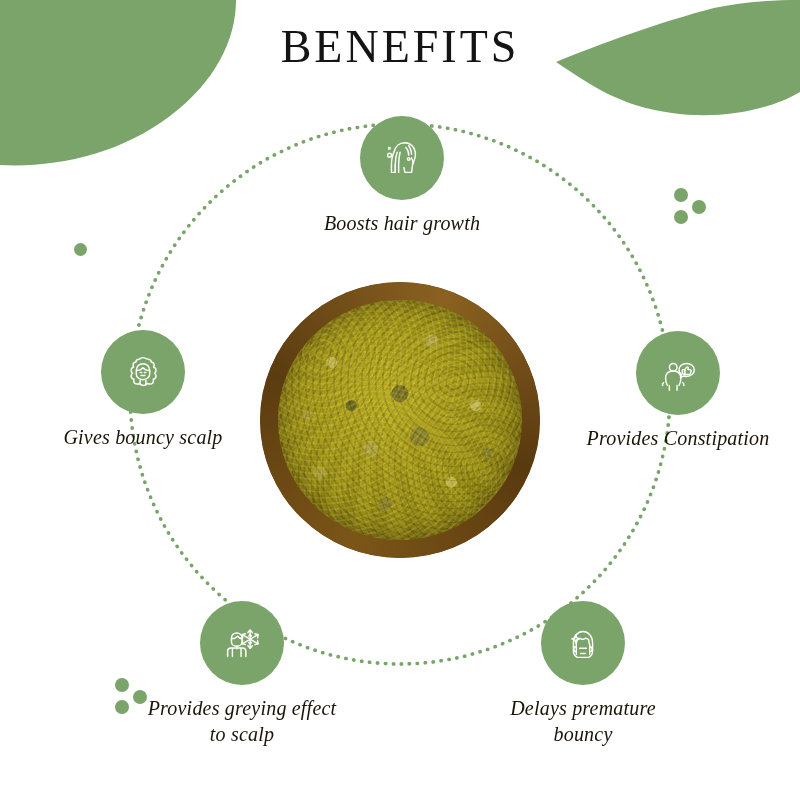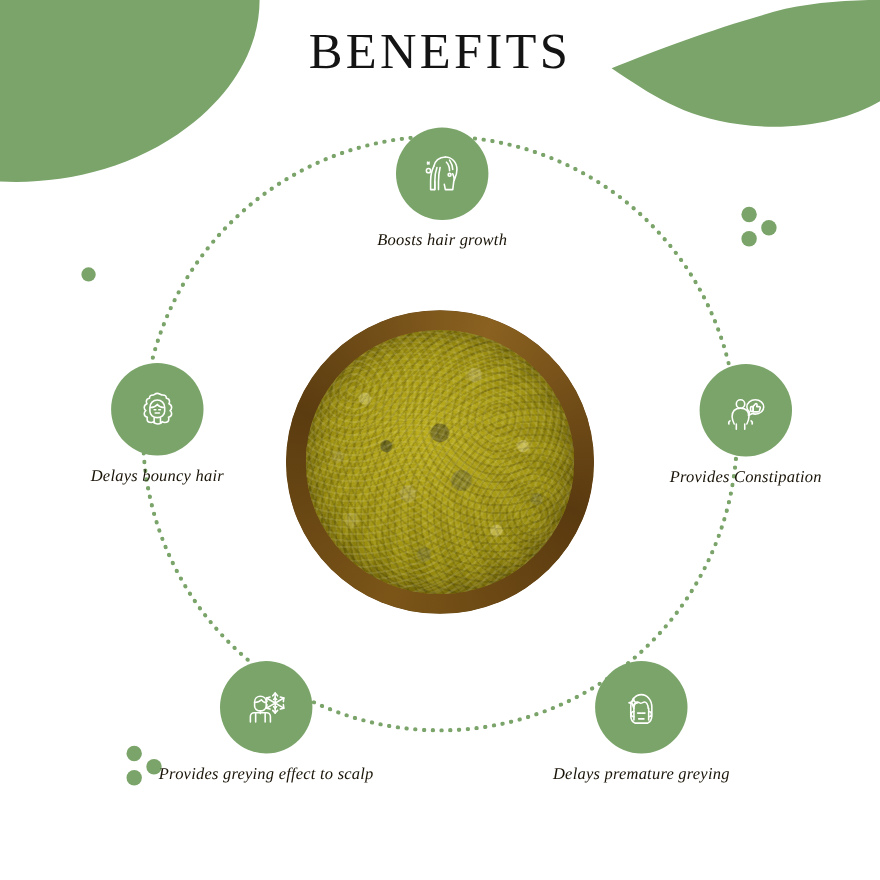--- a/index.html
+++ b/index.html
@@ -135,21 +135,21 @@
     align-items: center;
     justify-content: center;
   }
   .node .bubble svg {
     display: block;
   }
   .node .label {
     margin-top: 10px;
     font-family: "Liberation Serif", serif;
     font-style: italic;
-    font-size: 15px;
+    font-size: 20px;
     line-height: 1.32;
     color: #1a1408;
     letter-spacing: .2px;
   }
 
   
   #node-top        { left: 402px; top: 116px; }
   #node-right      { left: 678px; top: 331px; }
   #node-bottomright{ left: 583px; top: 601px; }
   #node-bottomleft { left: 242px; top: 601px; }
@@ -248,21 +248,21 @@
         <path d="M14 24c0-7 4.5-12 10-12s10 5 10 12v8c0 4-2 6-4 7h-12c-2-1-4-3-4-7z"></path>
         <path d="M17 25c0-4 2-6 3.5-6 1.2 0 1.8 1.2 3 1.2S25.8 19 27 19c1.6 0 3.5 2 3.5 6"></path>
         <path d="M17 25v11M31 25v11"></path>
         <path d="M17 28c-1.6 0-2.6 1.2-2.6 2.6S15.4 33 17 33"></path>
         <path d="M31 28c1.6 0 2.6 1.2 2.6 2.6S32.6 33 31 33"></path>
         <path d="M20.5 29.5h3M24.5 29.5h3"></path>
         <path d="M21.5 35h5"></path>
         <path d="M16.5 15.5l1 3.2 3.2 1-3.2 1-1 3.2-1-3.2-3.2-1 3.2-1z"></path>
       </svg>
     </div>
-    <div class="label">Delays premature greying</div>
+    <div class="label">Delays premature bouncy</div>
   </div>
 
   <div class="node" id="node-bottomleft">
     <div class="bubble">
       <svg width="46" height="46" viewBox="0 0 48 48" fill="none" stroke="#ffffff" stroke-width="1.5" stroke-linecap="round" stroke-linejoin="round">
         <path d="M13 19c0-3.3 2.5-5.5 5.5-5.5S24 15.7 24 19v4c0 2.4-2.4 4.4-5.5 4.4S13 25.4 13 23z"></path>
         <path d="M13 19.5c2.5 0 5-1 6.5-2.6 1 1.6 2.6 2.6 4.5 2.6"></path>
         <path d="M18.5 27.4V30"></path>
         <path d="M9 38v-5.2c0-2 1.6-3.6 3.6-3.6h11.8c2 0 3.6 1.6 3.6 3.6V38"></path>
         <path d="M14 30v8M23 30v8"></path>
@@ -282,16 +282,16 @@
     <div class="bubble">
       <svg width="46" height="46" viewBox="0 0 48 48" fill="none" stroke="#ffffff" stroke-width="1.5" stroke-linecap="round" stroke-linejoin="round">
         <path d="M24 9c2.2 0 3.2 1.6 5.2 1.6 2.2 0 3.4 1.4 3.4 3 1.8.2 3 1.6 3 3.2 0 .8-.2 1.4-.6 2 1.6.6 2.6 2 2.6 3.5 0 1.2-.6 2.3-1.5 3 .9.7 1.5 1.7 1.5 2.9 0 1.7-1.2 3-3 3.4.2.5.3 1 .3 1.6 0 2-1.6 3.4-3.8 3.4-1 0-1.8-.3-2.5-.8-.6 1.4-2 2.2-4 2.2s-3.4-.8-4-2.2c-.7.5-1.5.8-2.5.8-2.2 0-3.8-1.4-3.8-3.4 0-.6.1-1.1.3-1.6-1.8-.4-3-1.7-3-3.4 0-1.2.6-2.2 1.5-2.9-.9-.7-1.5-1.8-1.5-3 0-1.5 1-2.9 2.6-3.5-.4-.6-.6-1.2-.6-2 0-1.6 1.2-3 3-3.2 0-1.6 1.2-3 3.4-3C20.8 10.6 21.8 9 24 9z"></path>
         <path d="M17 22.5c0-4.2 3.1-7.2 7-7.2s7 3 7 7.2v3.5c0 3.4-3.1 6-7 6s-7-2.6-7-6z"></path>
         <path d="M17.6 22.4c2.6 0 4.9-1.1 6.4-2.9 1.5 1.8 3.8 2.9 6.4 2.9"></path>
         <path d="M21 24.6h1.6M25.4 24.6H27"></path>
         <path d="M22 27.6h4"></path>
         <path d="M21 32.5v4.5M27 32.5v4.5"></path>
       </svg>
     </div>
-    <div class="label">Delays bouncy hair</div>
+    <div class="label">Gives bouncy scalp</div>
   </div>
 
 </div>
 
 </body></html>

